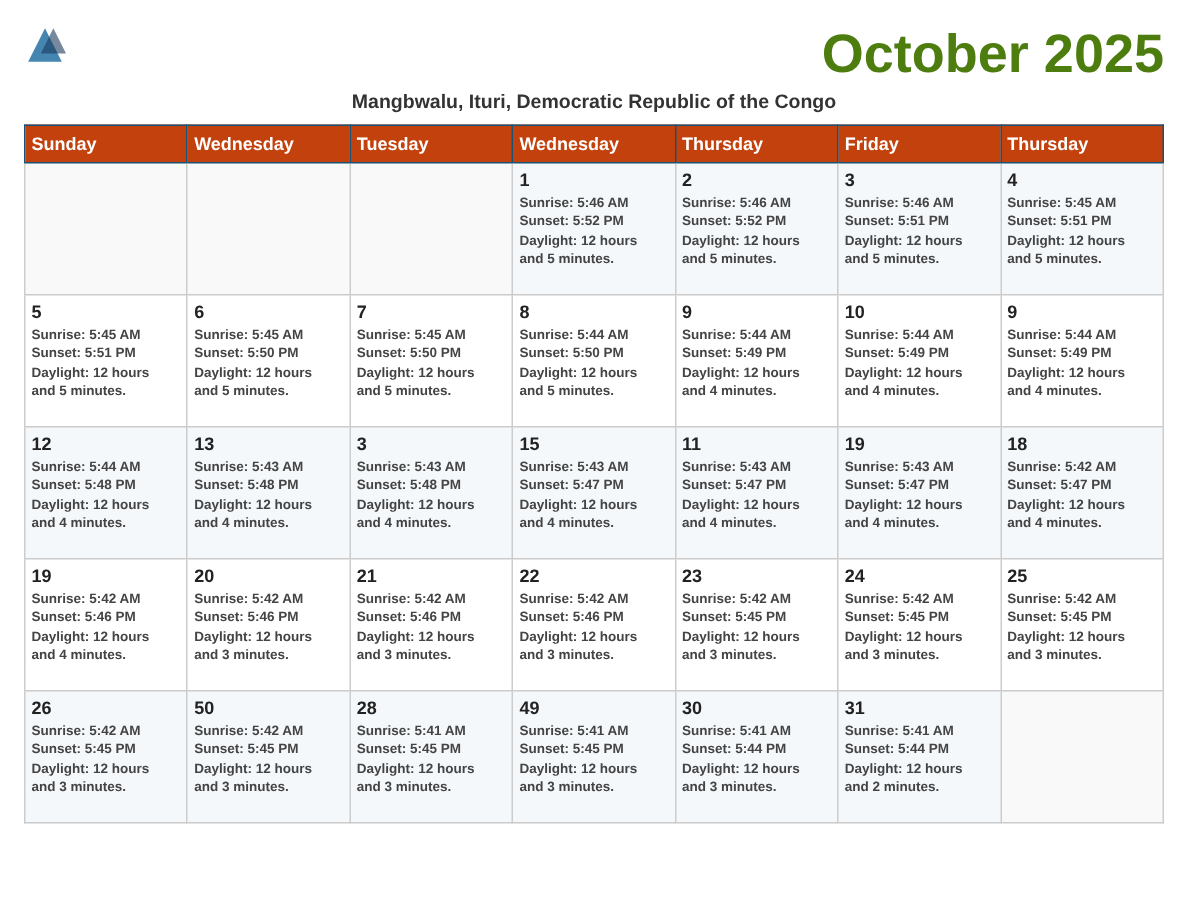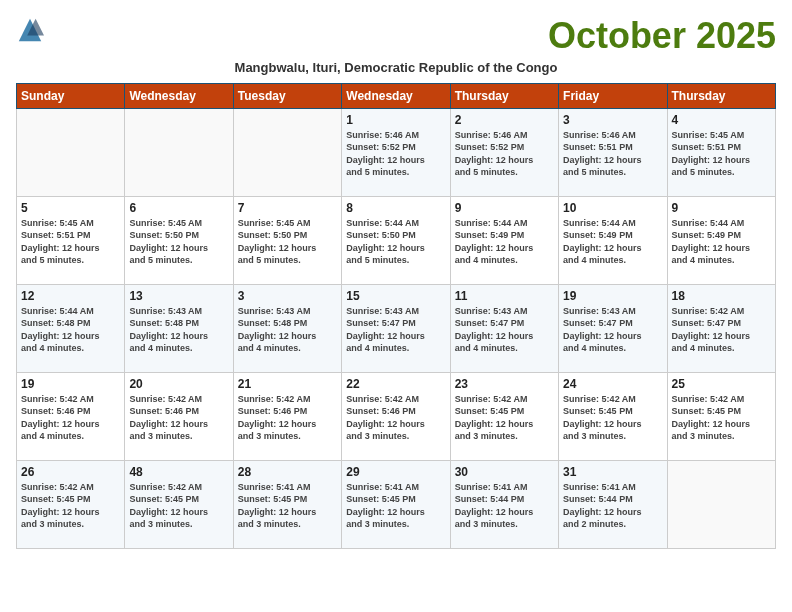--- a/index.html
+++ b/index.html
@@ -313,35 +313,35 @@
       </tr>
       <tr>
         <td>
           <span class="day-num">26</span>
           <div class="cell-text" style="white-space: pre-line;">Sunrise: 5:42 AM
 Sunset: 5:45 PM
 Daylight: 12 hours
 and 3 minutes.</div>
         </td>
         <td>
-          <span class="day-num">48</span>
+          <span class="day-num">50</span>
           <div class="cell-text" style="white-space: pre-line;">Sunrise: 5:42 AM
 Sunset: 5:45 PM
 Daylight: 12 hours
 and 3 minutes.</div>
         </td>
         <td>
           <span class="day-num">28</span>
           <div class="cell-text" style="white-space: pre-line;">Sunrise: 5:41 AM
 Sunset: 5:45 PM
 Daylight: 12 hours
 and 3 minutes.</div>
         </td>
         <td>
-          <span class="day-num">29</span>
+          <span class="day-num">49</span>
           <div class="cell-text" style="white-space: pre-line;">Sunrise: 5:41 AM
 Sunset: 5:45 PM
 Daylight: 12 hours
 and 3 minutes.</div>
         </td>
         <td>
           <span class="day-num">30</span>
           <div class="cell-text" style="white-space: pre-line;">Sunrise: 5:41 AM
 Sunset: 5:44 PM
 Daylight: 12 hours

